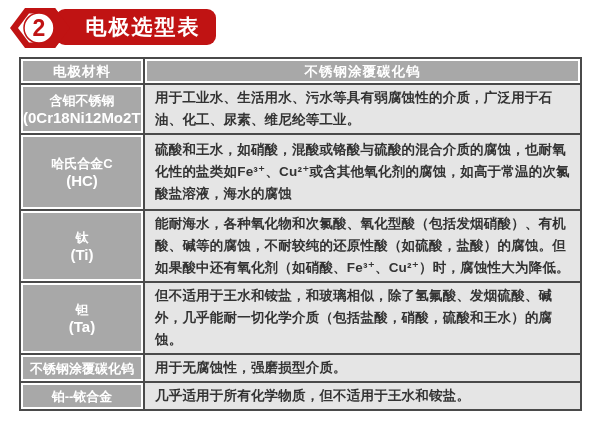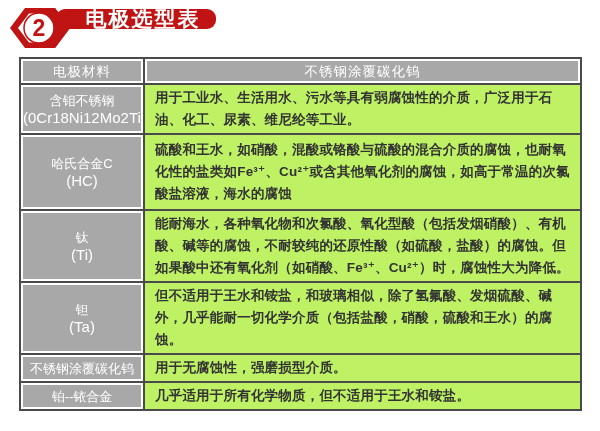--- a/index.html
+++ b/index.html
@@ -15,21 +15,21 @@
     background: #ffffff;
     overflow: hidden;
   }
 
   
   .title-banner {
     position: absolute;
     left: 56px;
     top: 9px;
     width: 160px;
-    height: 20px;
+    height: 36px;
     background: #c01313;
     border-radius: 9px;
     z-index: 1;
     display: flex;
     align-items: center;
     justify-content: center;
   }
   .title-banner .title-text {
     color: #ffffff;
     font-size: 21px;
@@ -61,29 +61,29 @@
   .spec-table td, .spec-table th {
     border: 2px solid #4a4a4a;
     box-sizing: border-box;
     vertical-align: middle;
     overflow: hidden;
   }
   .cell-gray {
     background: #a8a8a8;
     color: #ffffff;
     text-align: center;
-    font-weight: normal;
+    font-weight: bold;
     font-size: 13px;
     line-height: 17px;
     box-shadow: inset 0 0 0 2px #ffffff;
     padding: 2px;
   }
   th.cell-gray { font-size: 13.5px; letter-spacing: 1px; }
   .cell-desc {
-    background: #bef264;
+    background: #e5e5e5;
     color: #333333;
     font-size: 13.5px;
     font-weight: 700;
     line-height: 22px;
     text-align: left;
     padding: 2px 8px 2px 10px;
     letter-spacing: 0.2px;
   }
   .mat-sub { font-size: 15px; }
 </style>

